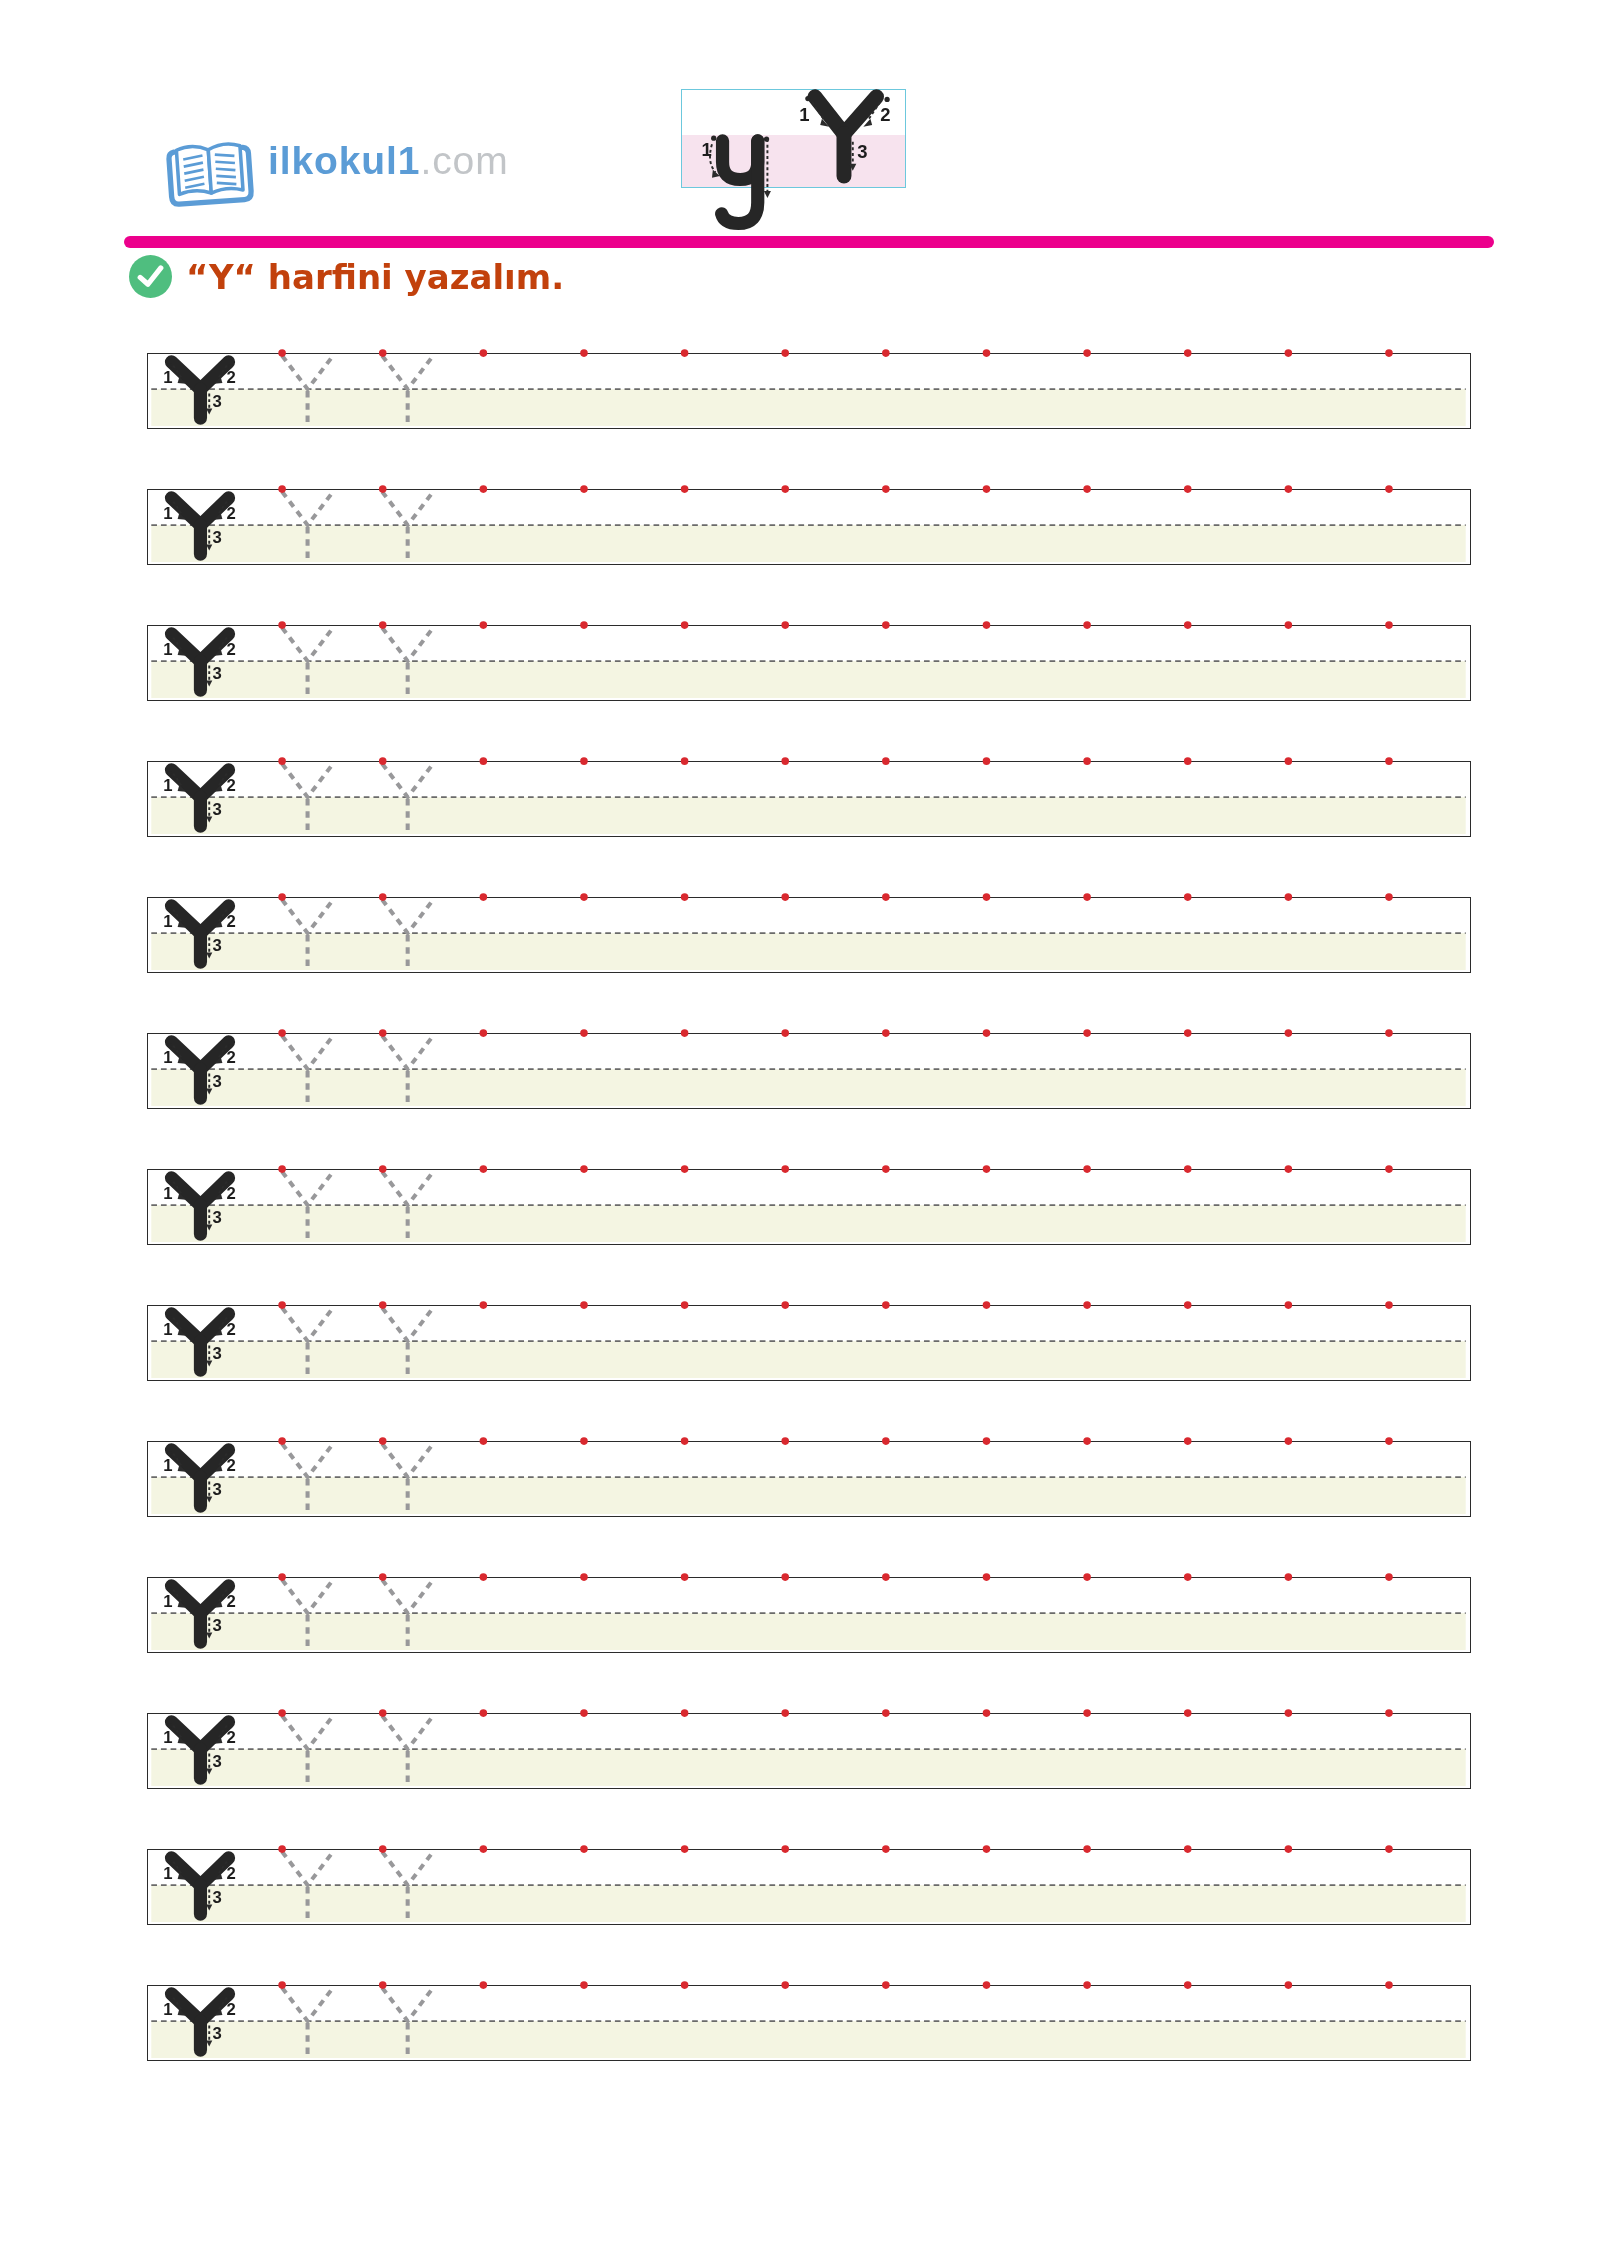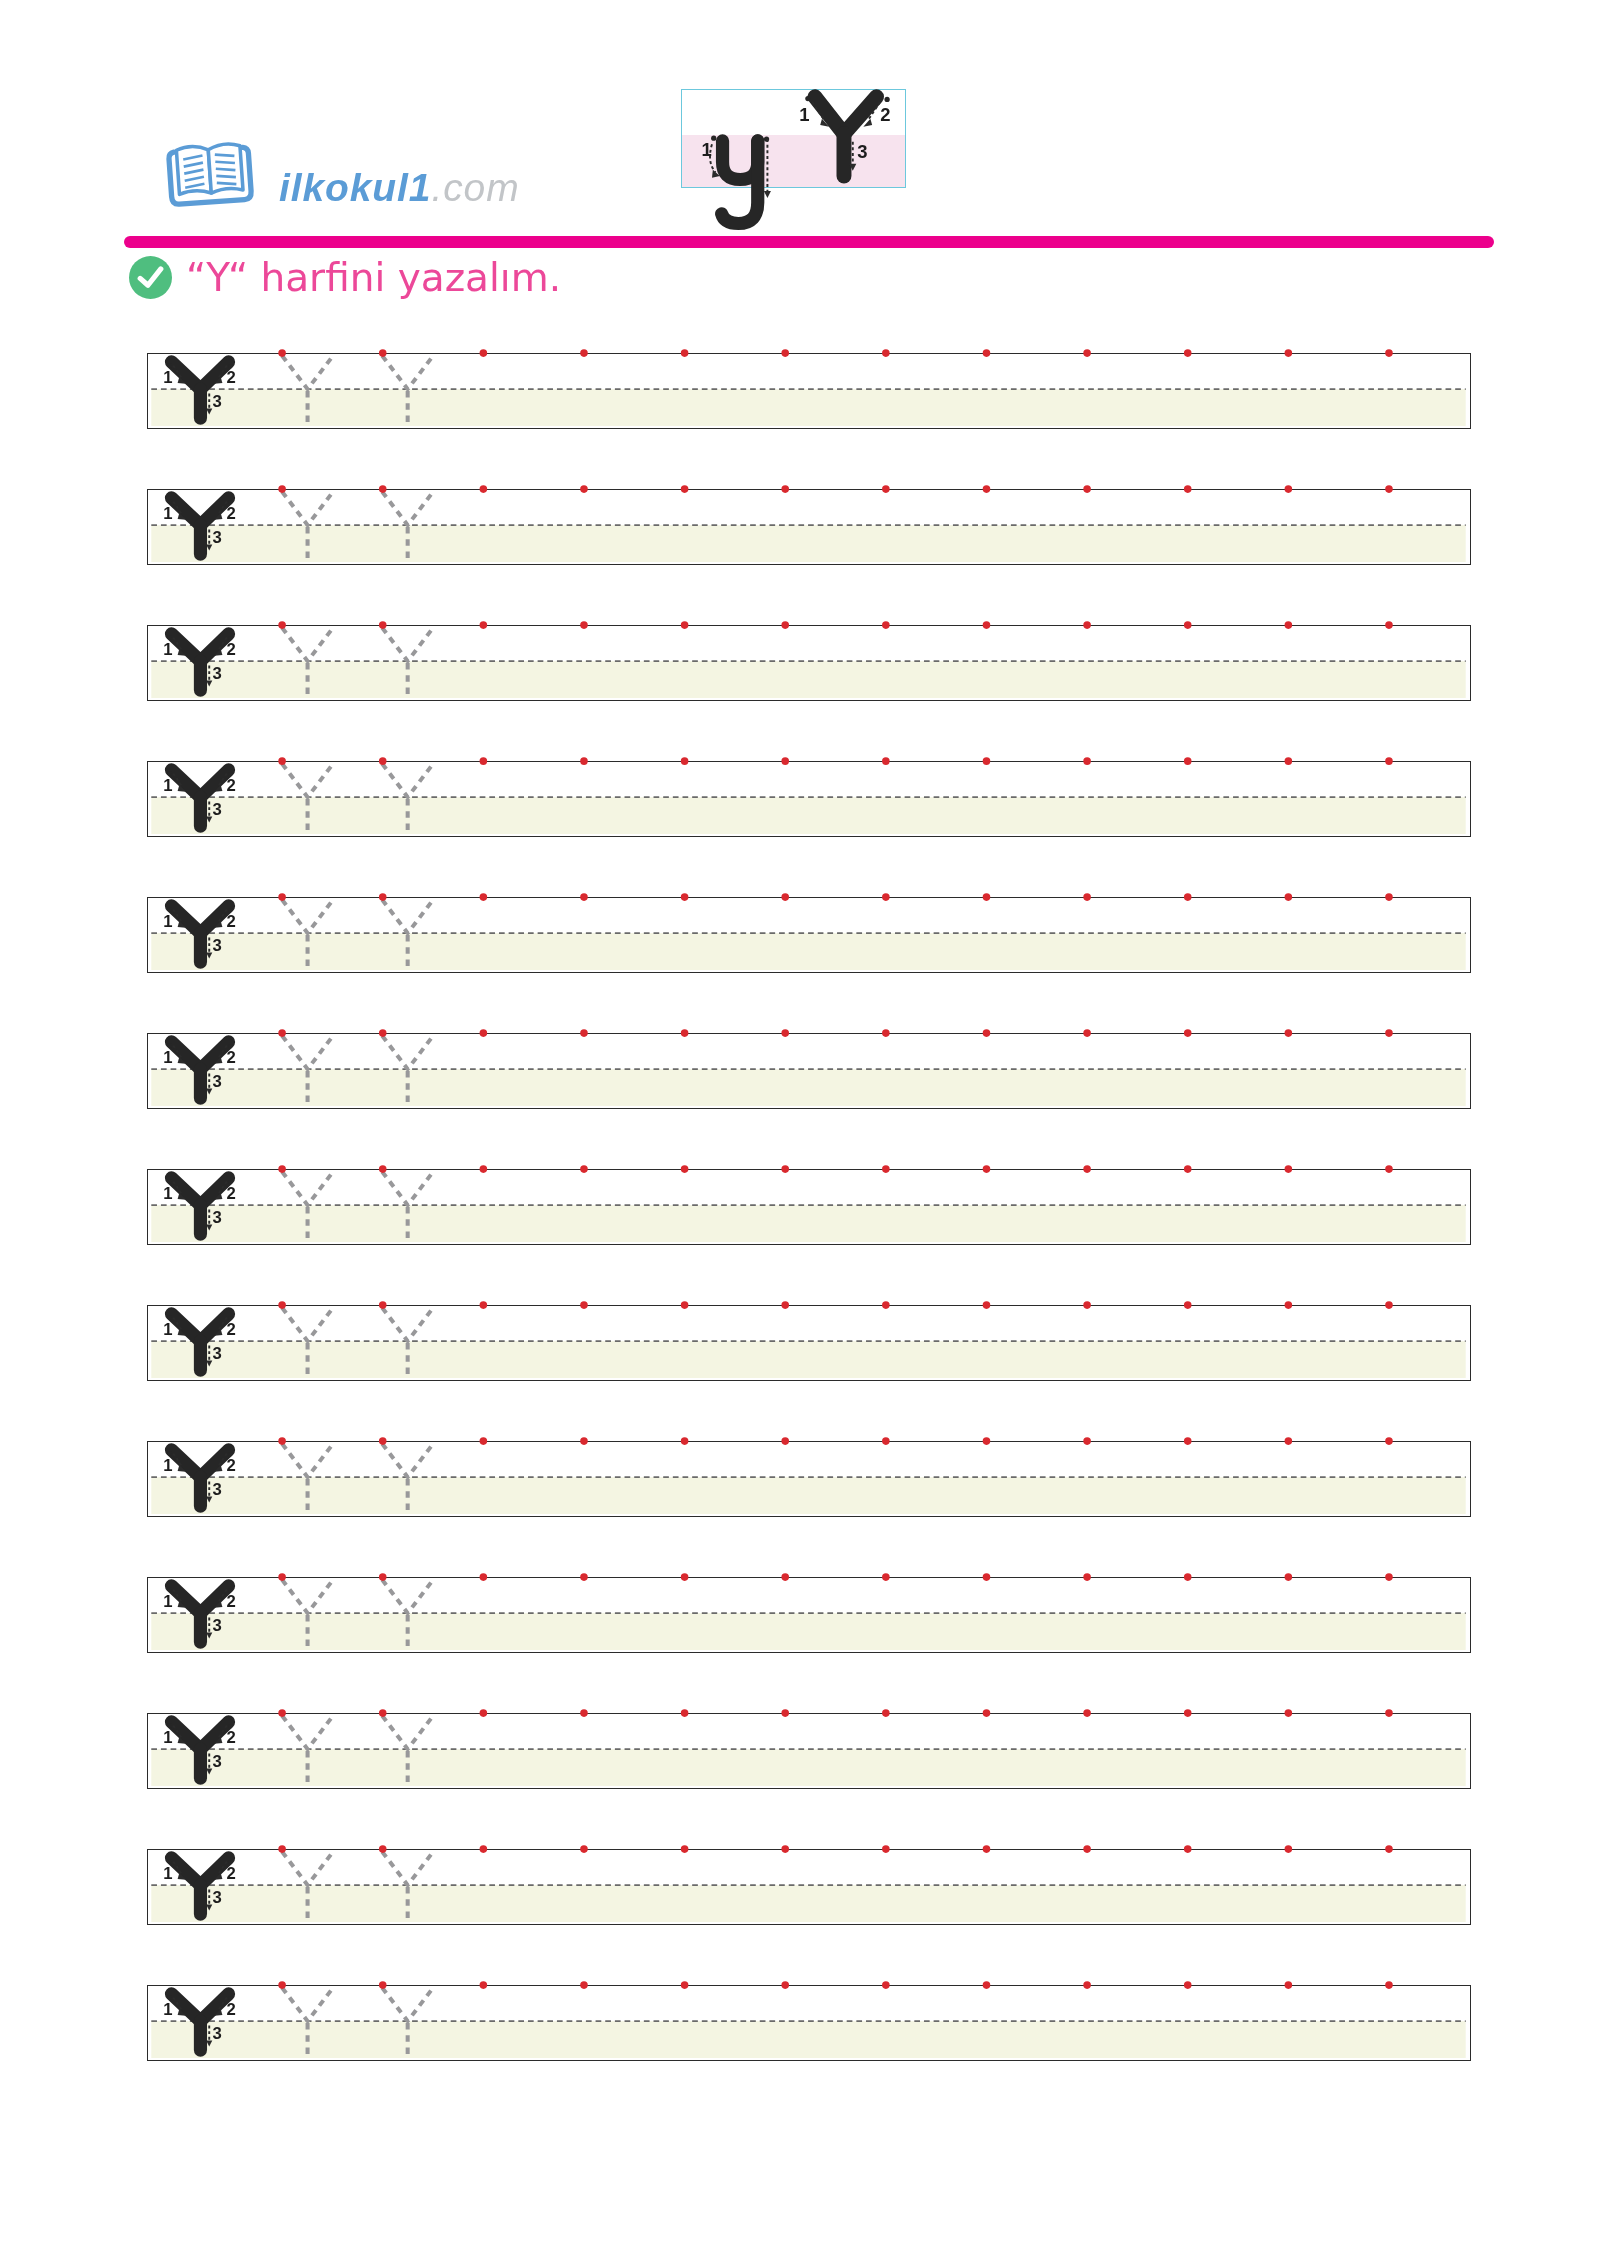--- a/index.html
+++ b/index.html
@@ -3,21 +3,21 @@
 <meta charset="utf-8">
 <style>
   html,body{margin:0;padding:0;}
   body{
     width:1619px;height:2258px;position:relative;background:#ffffff;
     font-family:"Liberation Sans",sans-serif;overflow:hidden;
   }
   .page{position:absolute;inset:0;}
 
   
-  .logo{position:absolute;left:164px;top:139px;display:flex;align-items:flex-end;gap:23px;font-style:italic;}
+  .logo{position:absolute;left:164px;top:139px;display:flex;align-items:flex-start;gap:12px;}
   .book{width:92px;height:71px;}
   .logo-text{font-size:39px;letter-spacing:0.9px;white-space:nowrap;}
   .site-name{color:var(--brand-blue,#5b9cd6);font-weight:bold;}
   .site-tld{color:var(--logo-gray,#c2c5c8);}
 
   
   .preview{
     position:absolute;left:681px;top:89px;width:225px;height:99px;
     border:1.8px solid var(--preview-border-cyan,#6cc8dd);box-sizing:border-box;background:#fff;
   }
@@ -25,21 +25,21 @@
   .preview-svg{position:absolute;left:-1.8px;top:-1.8px;overflow:visible;}
   .pletter{stroke:var(--letter-black,#262626);stroke-width:17;fill:none;stroke-linecap:round;stroke-linejoin:round;}
   .pletter.lc{stroke-width:15;}
   .pnum{font-family:"Liberation Sans",sans-serif;font-weight:bold;font-size:21px;fill:#1d1d1d;text-anchor:middle;}
 
   
   .divider{position:absolute;left:124px;top:236px;width:1370px;height:11.5px;border-radius:6.2px;
     background:var(--divider-magenta,#ec008c);}
   .instruction{position:absolute;left:129px;top:255px;display:flex;align-items:center;gap:14px;}
   .check{width:43px;height:43px;}
-  .instr-text{font-family:"DejaVu Sans",sans-serif;font-weight:normal;font-size:39px;color:#ec4899;white-space:nowrap;}
+  .instr-text{font-family:"DejaVu Sans",sans-serif;font-weight:bold;font-size:34px;color:#c2410c;white-space:nowrap;}
 
   
   .rows{position:absolute;left:147px;top:353px;width:1324px;}
   .row{width:1324px;height:76px;border:1.8px solid #2b2b2b;box-sizing:border-box;
     margin-bottom:60px;background:#fff;position:relative;}
   .row-svg{display:block;overflow:visible;}
   .cream{fill:var(--row-cream,#f4f5e2);}
   .midline{stroke:#6a6a6a;stroke-width:2;stroke-dasharray:6.5 4.5;}
   .letter-stroke{stroke:var(--letter-black,#262626);stroke-width:15;fill:none;stroke-linecap:round;stroke-linejoin:round;}
   .startdot{fill:var(--letter-black,#262626);}

